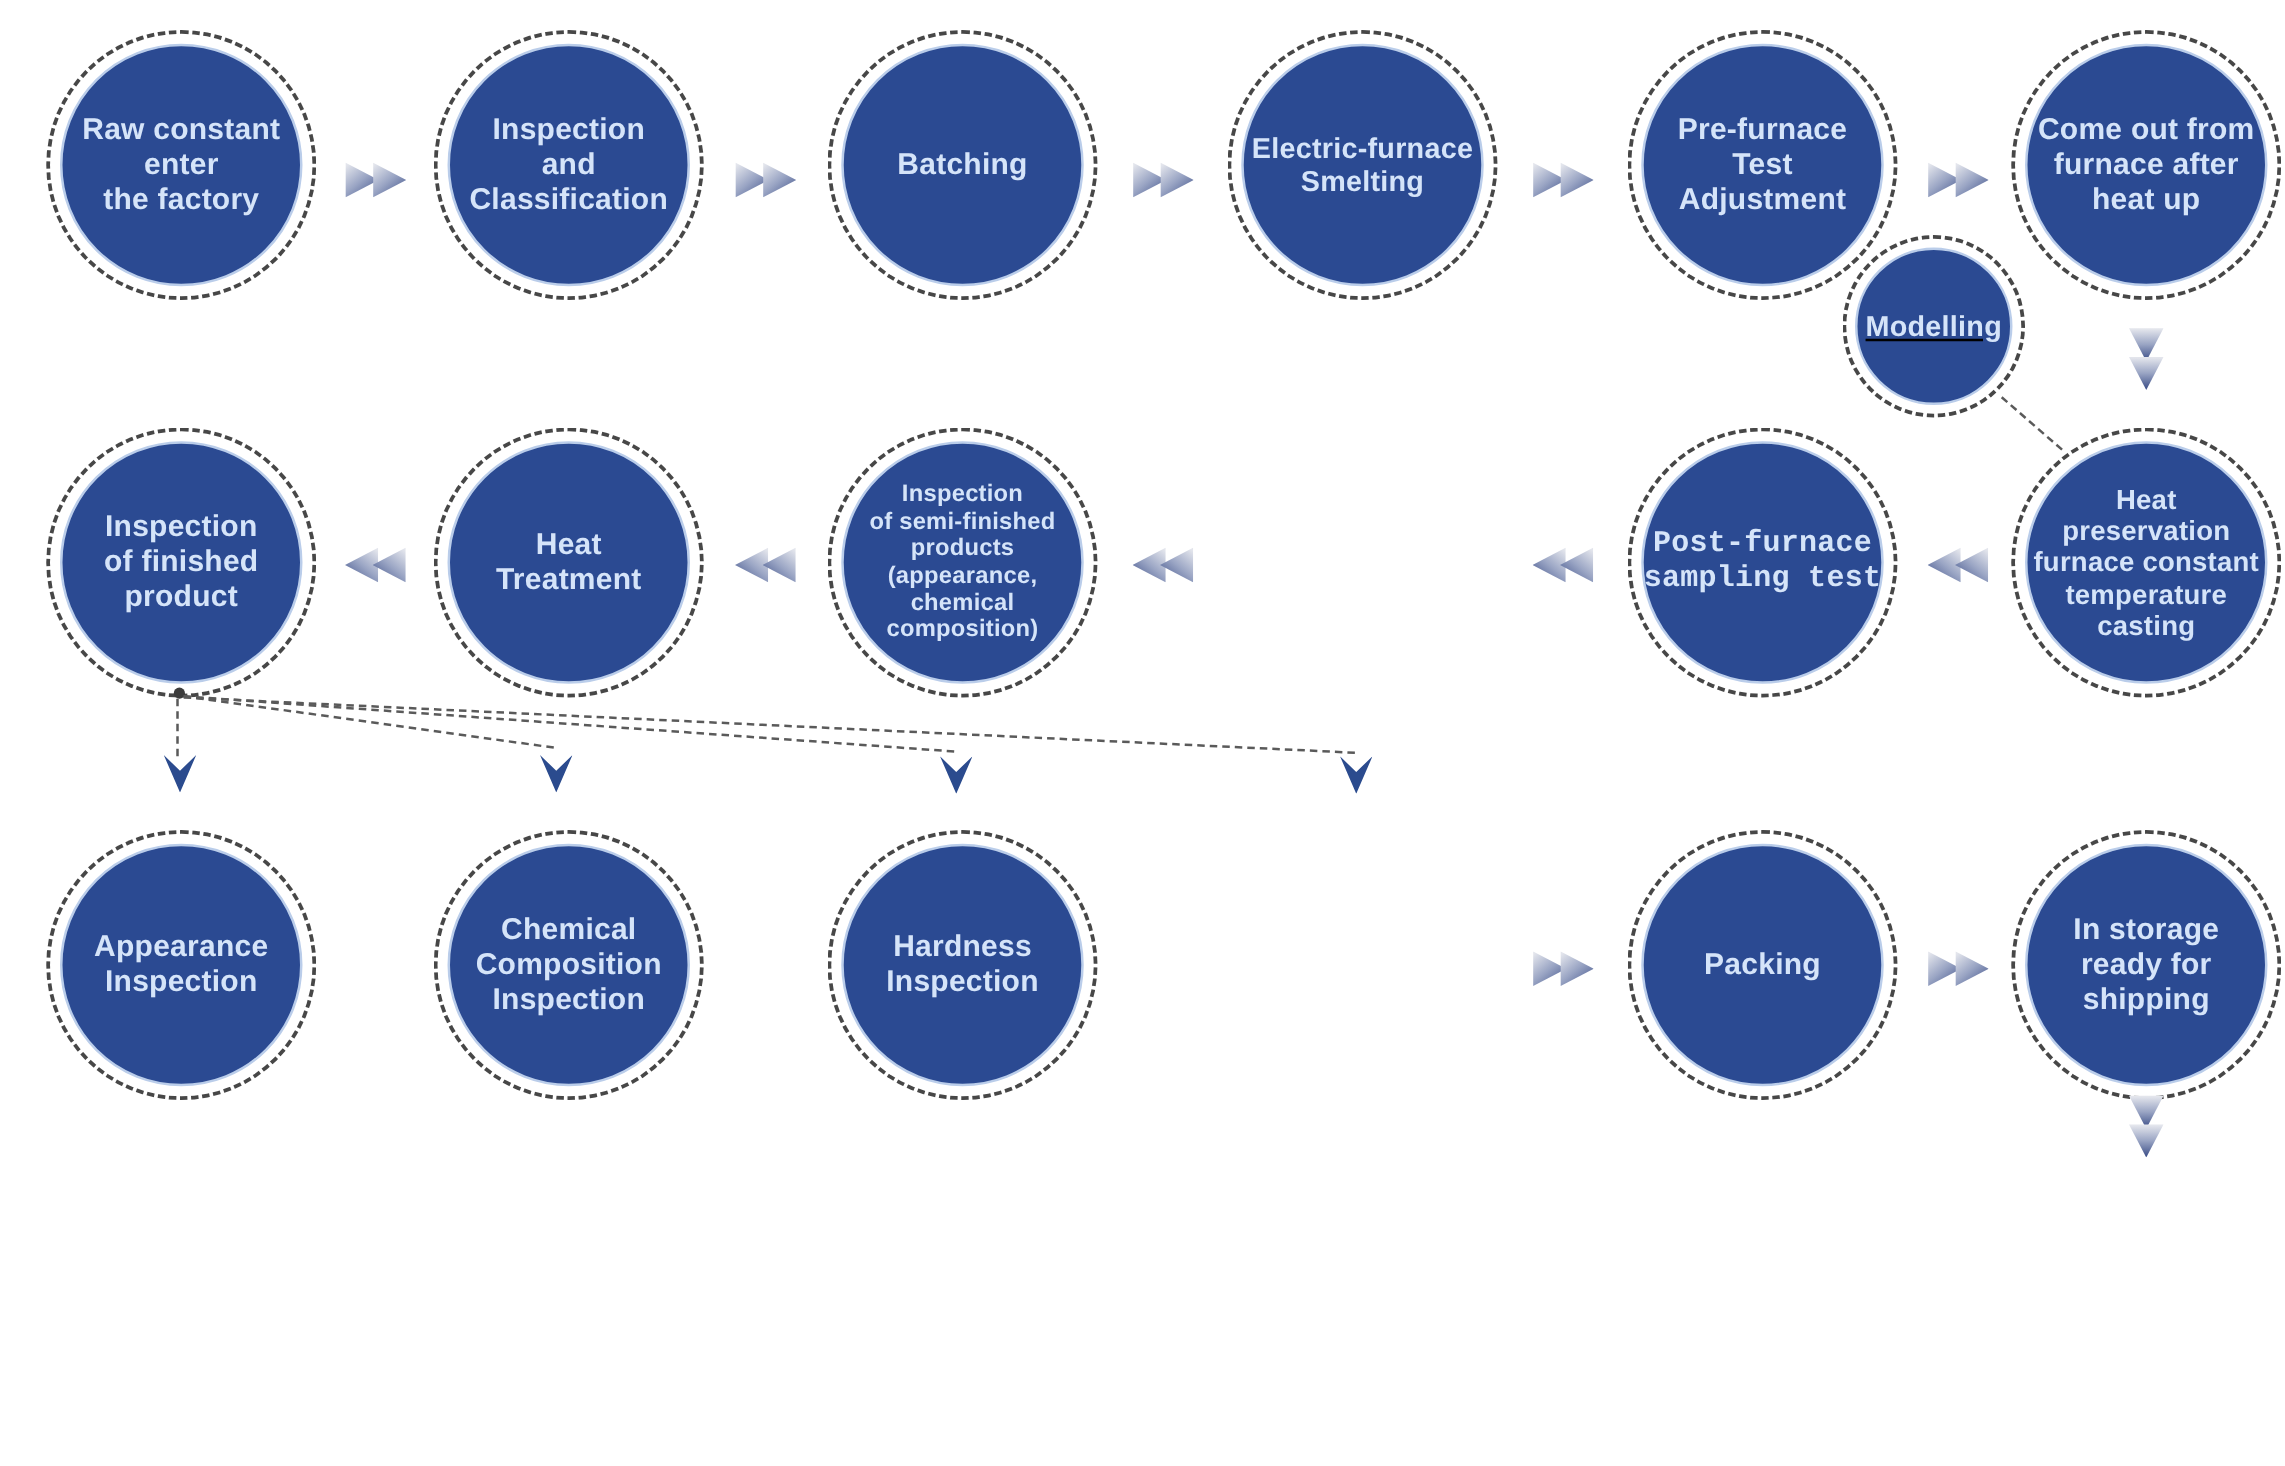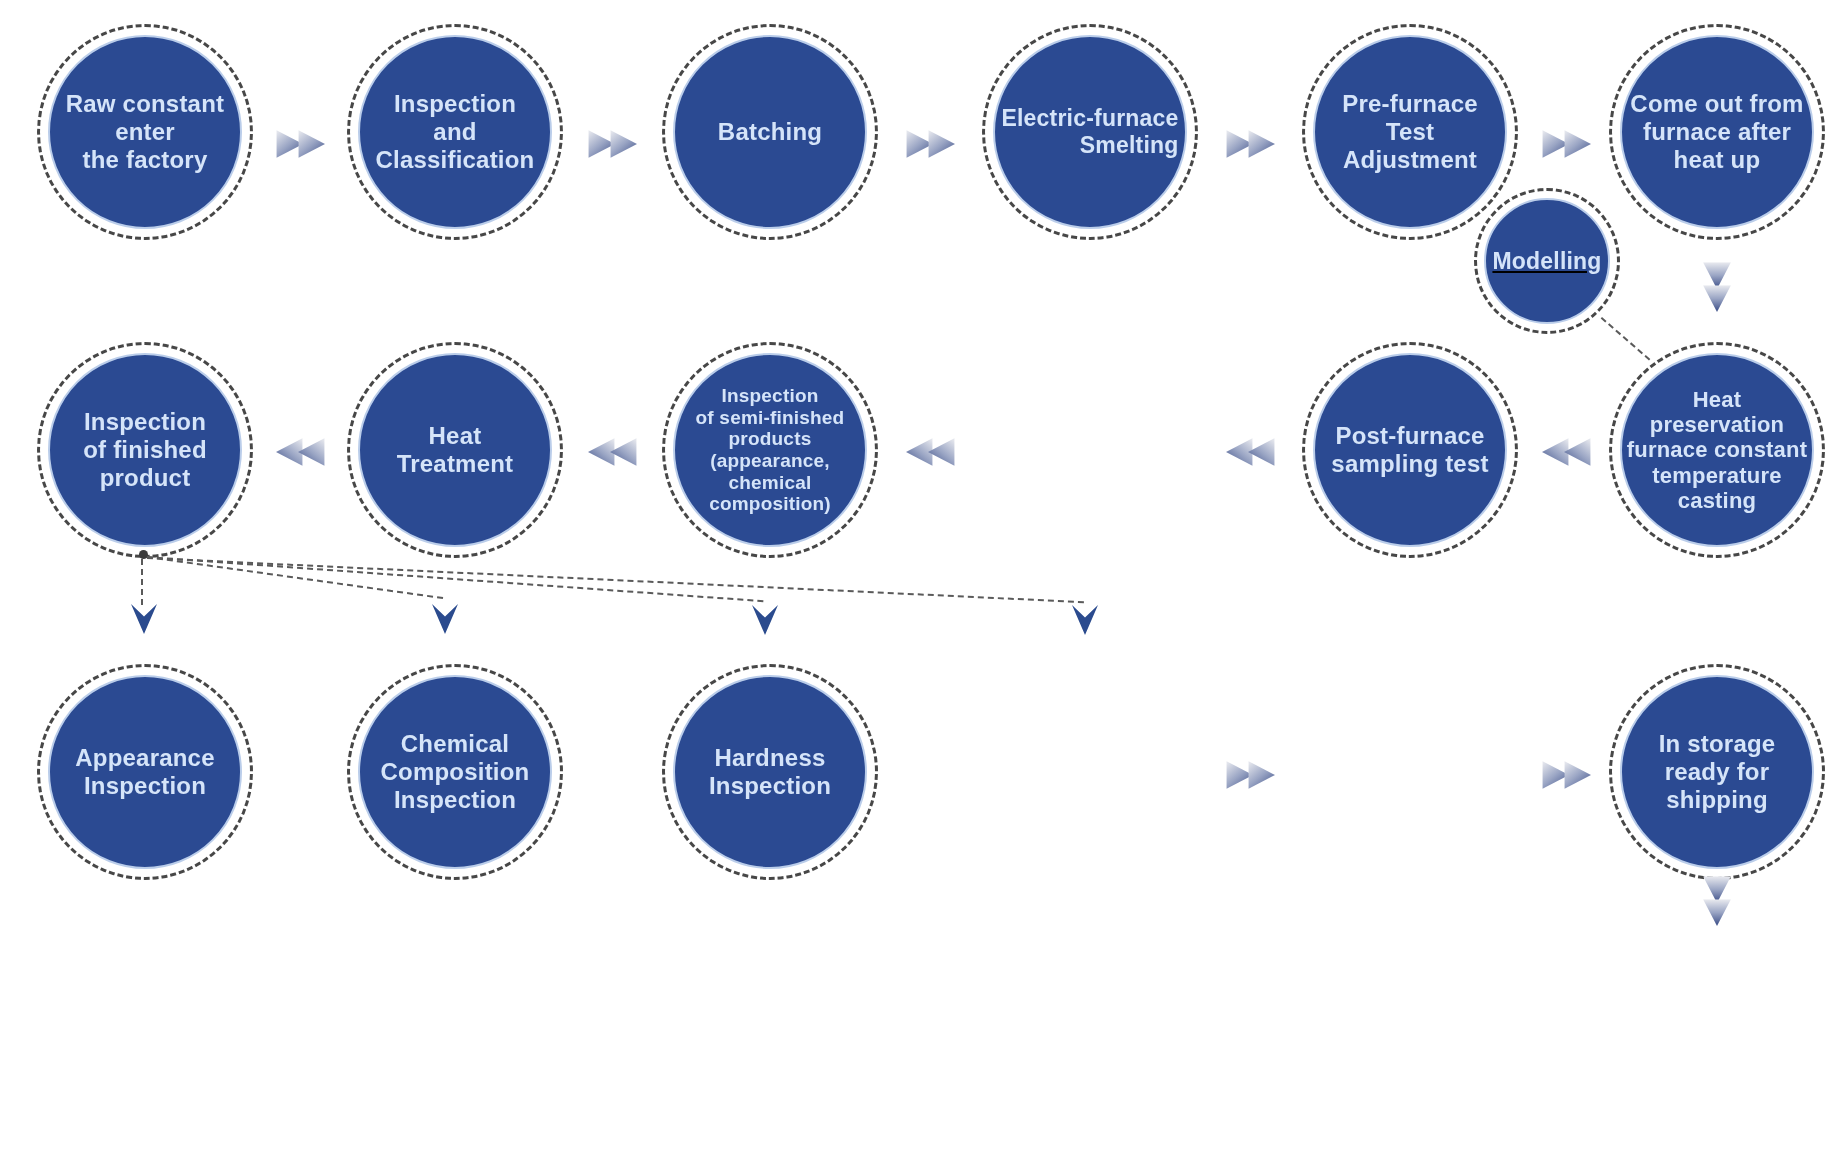--- a/index.html
+++ b/index.html
@@ -16,21 +16,21 @@
   .node-circle{
     width:100%;height:100%;border-radius:50%;box-sizing:border-box;
     background:#2b4a92;border:2px solid #bacdea;
     display:flex;align-items:center;justify-content:center;text-align:center;
   }
   .node-label{
     color:#d5e4f9;font-weight:bold;font-size:24px;line-height:1.16;
     white-space:pre-line;letter-spacing:0.2px;
   }
   .node.small{width:146px;height:146px;padding:7px;}
-  .fs23 .node-label{font-size:23px;text-align:right;}
+  .fs23 .node-label{font-size:23px;}
   .fs22 .node-label{font-size:22px;line-height:1.14;}
   .fs19 .node-label{font-size:19px;line-height:1.14;}
   
   .chev{position:absolute;display:flex;align-items:center;}
   .chev .t{width:27px;height:30px;}
   .chev.right .t{
     clip-path:polygon(2% 4%,100% 50%,2% 96%);
     background:linear-gradient(140deg,#e3e5ec 8%,#9aa5c4 50%,#41538b 95%);
   }
   .chev.right .t + .t{margin-left:-5px;}
@@ -112,21 +112,21 @@
 
   <div class="node fs22" style="left:1609px;top:342px;">
     <div class="node-circle">
       <span class="node-label">Heat
 preservation
 furnace constant
 temperature
 casting</span>
     </div>
   </div>
-  <div class="node" style="left:1302px;top:342px;">
+  <div class="node" style="left:1302px;top:342px;font-family:Liberation Mono, monospace;">
     <div class="node-circle">
       <span class="node-label">Post-furnace
 sampling test</span>
     </div>
   </div>
   <div class="node fs19" style="left:662px;top:342px;">
     <div class="node-circle">
       <span class="node-label">Inspection
 of semi-finished
 products
@@ -159,20 +159,25 @@
     <div class="node-circle">
       <span class="node-label">Chemical
 Composition
 Inspection</span>
     </div>
   </div>
   <div class="node" style="left:662px;top:664px;">
     <div class="node-circle">
       <span class="node-label">Hardness
 Inspection</span>
+    </div>
+  </div>
+  <div class="node" style="left:1302px;top:664px;">
+    <div class="node-circle">
+      <span class="node-label">Packing</span>
     </div>
   </div>
   <div class="node" style="left:1609px;top:664px;">
     <div class="node-circle">
       <span class="node-label">In storage
 ready for
 shipping</span>
     </div>
   </div>
 

